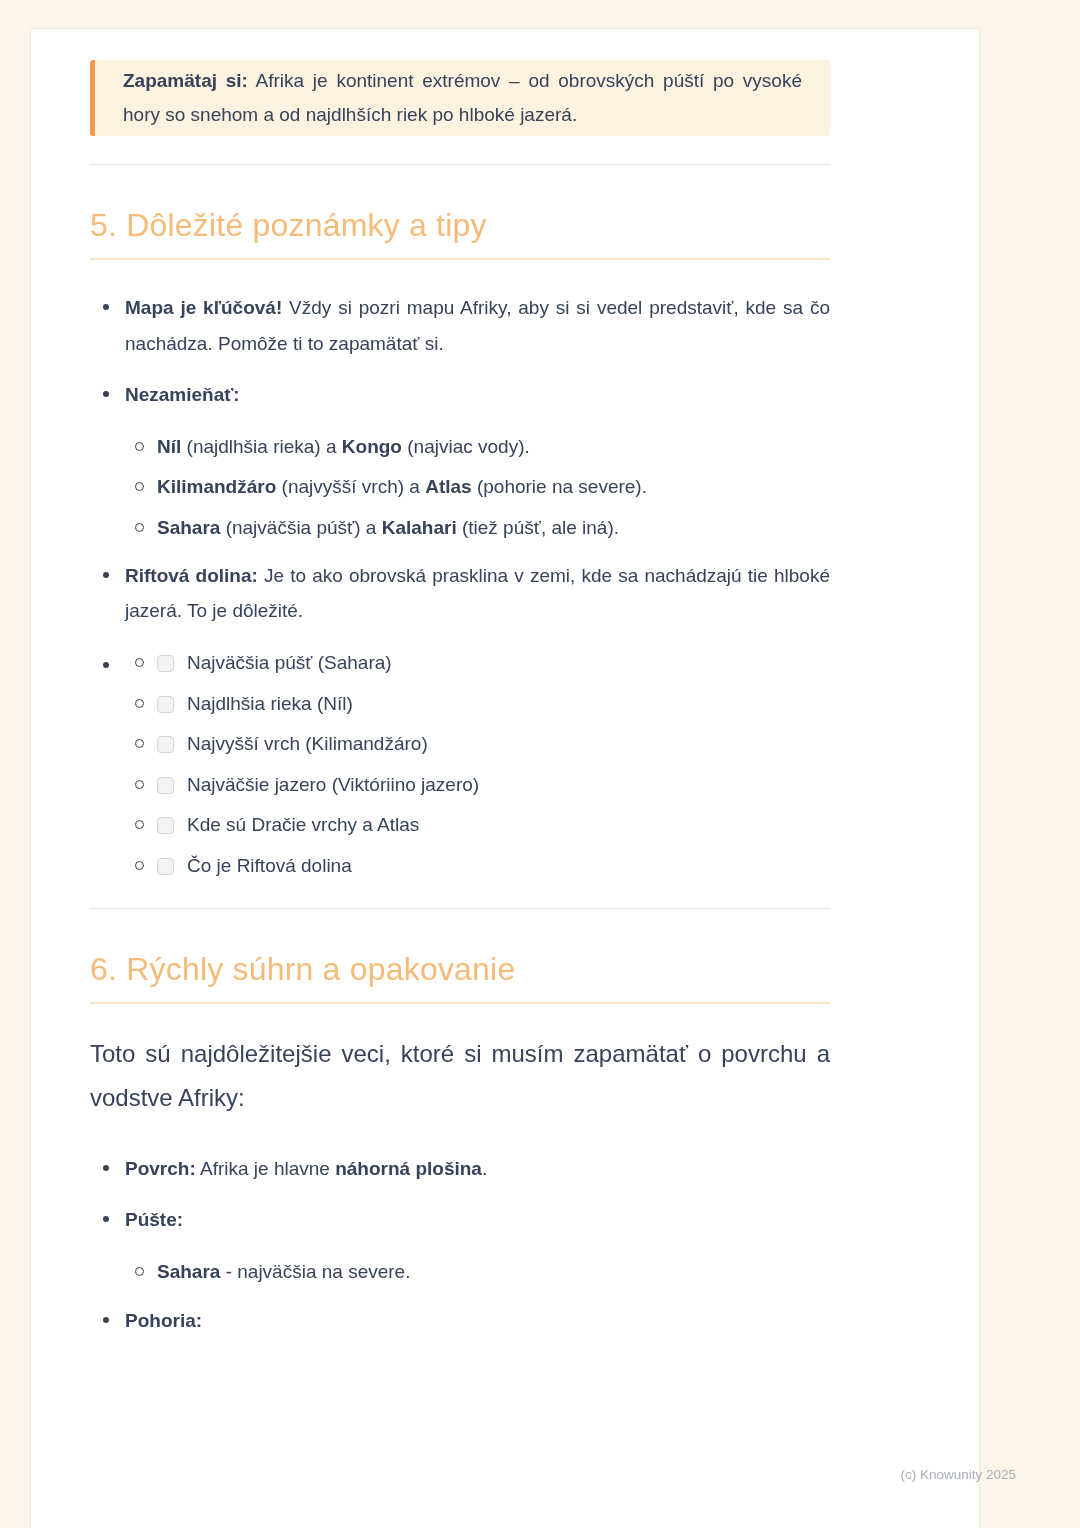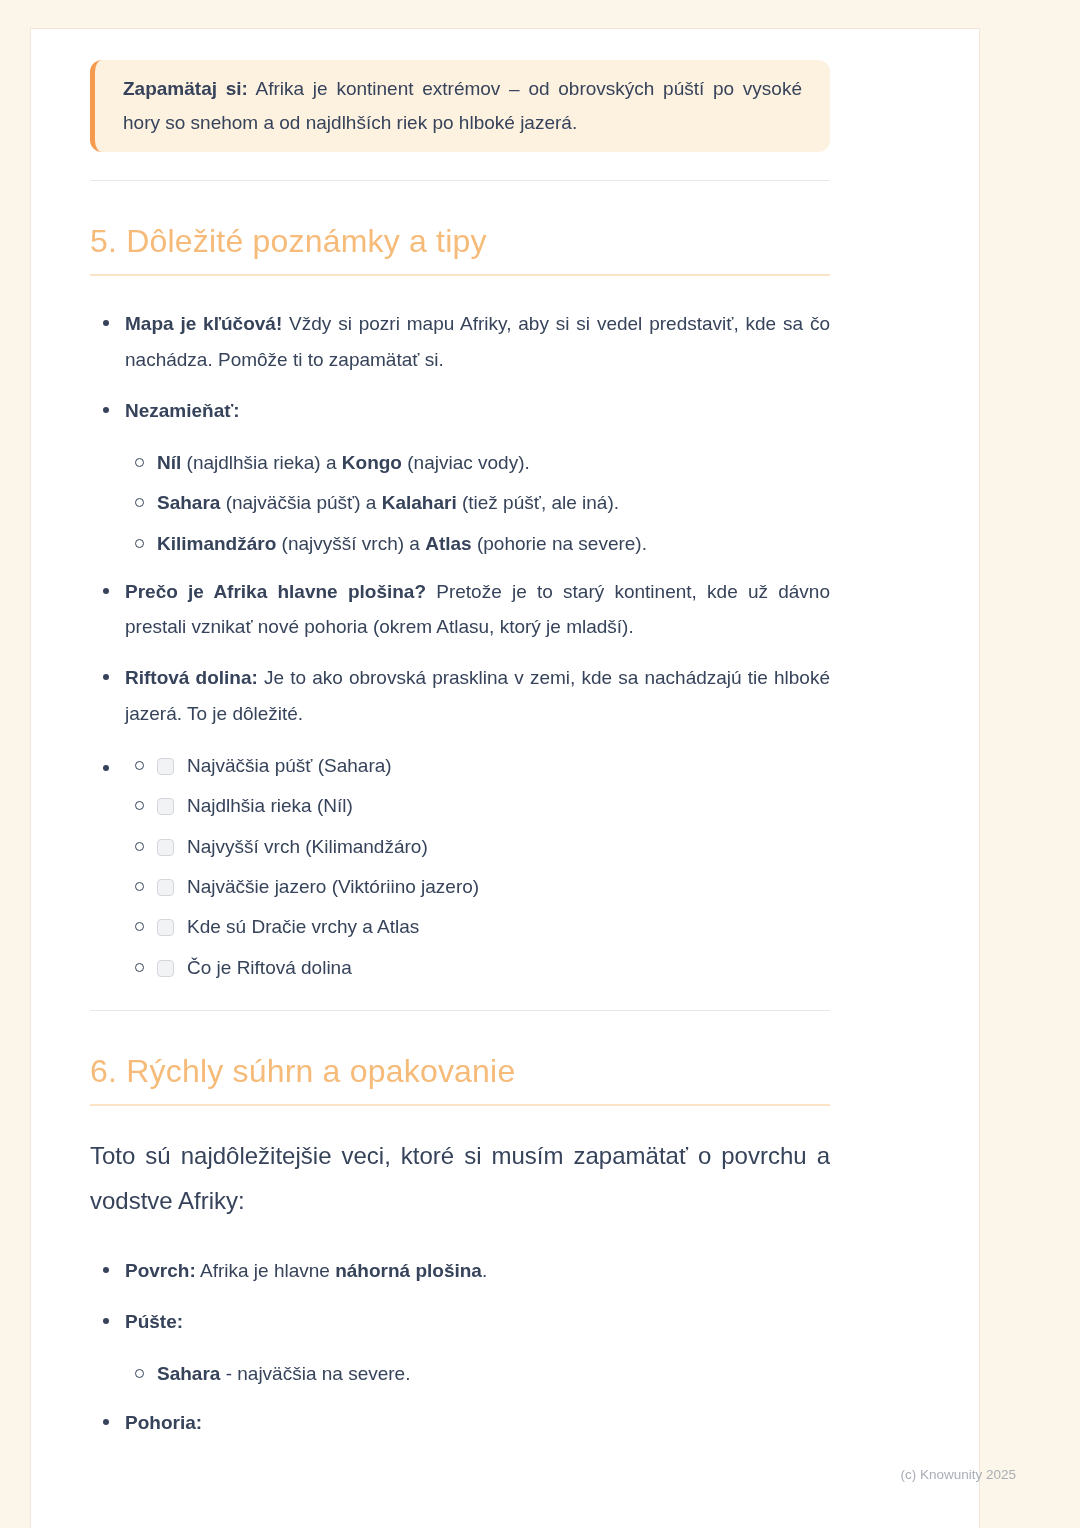--- a/index.html
+++ b/index.html
@@ -14,22 +14,22 @@
   .sheet {
     position:absolute; left:30px; top:28px; width:950px; height:1500px;
     background:#ffffff;
     border:1px solid #efe7d8; border-bottom:none;
   }
   .content { width:740px; margin-left:59px; padding-top:31px; }
 
   .callout {
     background: var(--callout-bg, #fdf1e0);
     border-left:5px solid var(--accent, #f59b50);
-    border-radius:12px;
-    padding:12px 28px;
+    border-radius:3px;
+    padding:4px 28px;
   }
   .callout p { font-size:19px; line-height:1.8; text-align:justify; }
 
   .divider { border:none; border-top:1px solid #e7e8ec; margin-top:28px; }
 
   .section-title {
     margin-top:42px;
     font-size:32px; font-weight:400;
     color: var(--heading, #f6ba79);
     padding-bottom:14px;
@@ -90,26 +90,23 @@
     <h2 class="section-title">5. Dôležité poznámky a tipy</h2>
 
     <ul class="l1" id="list5">
         <li>
           <div class="item-text justify"><strong>Mapa je kľúčová!</strong><span> Vždy si pozri mapu Afriky, aby si si vedel predstaviť, kde sa čo nachádza. Pomôže ti to zapamätať si.</span></div>
         </li>
         <li>
           <div class="item-text"><strong>Nezamieňať:</strong></div>
           <ul class="l2">
             <li><span><strong>Níl</strong><span> (najdlhšia rieka) a </span><strong>Kongo</strong><span> (najviac vody).</span></span></li>
+            <li><span><strong>Kilimandžáro</strong><span> (najvyšší vrch) a </span><strong>Atlas</strong><span> (pohorie na severe).</span></span></li>
             <li><span><strong>Sahara</strong><span> (najväčšia púšť) a </span><strong>Kalahari</strong><span> (tiež púšť, ale iná).</span></span></li>
-            <li><span><strong>Kilimandžáro</strong><span> (najvyšší vrch) a </span><strong>Atlas</strong><span> (pohorie na severe).</span></span></li>
           </ul>
-        </li>
-        <li>
-          <div class="item-text justify"><strong>Prečo je Afrika hlavne plošina?</strong><span> Pretože je to starý kontinent, kde už dávno prestali vznikať nové pohoria (okrem Atlasu, ktorý je mladší).</span></div>
         </li>
         <li>
           <div class="item-text justify"><strong>Riftová dolina:</strong><span> Je to ako obrovská prasklina v zemi, kde sa nachádzajú tie hlboké jazerá. To je dôležité.</span></div>
         </li>
         <li>
           <ul class="l2">
             <li><span class="checkbox"></span><span><span>Najväčšia púšť (Sahara)</span></span></li>
             <li><span class="checkbox"></span><span><span>Najdlhšia rieka (Níl)</span></span></li>
             <li><span class="checkbox"></span><span><span>Najvyšší vrch (Kilimandžáro)</span></span></li>
             <li><span class="checkbox"></span><span><span>Najväčšie jazero (Viktóriino jazero)</span></span></li>

